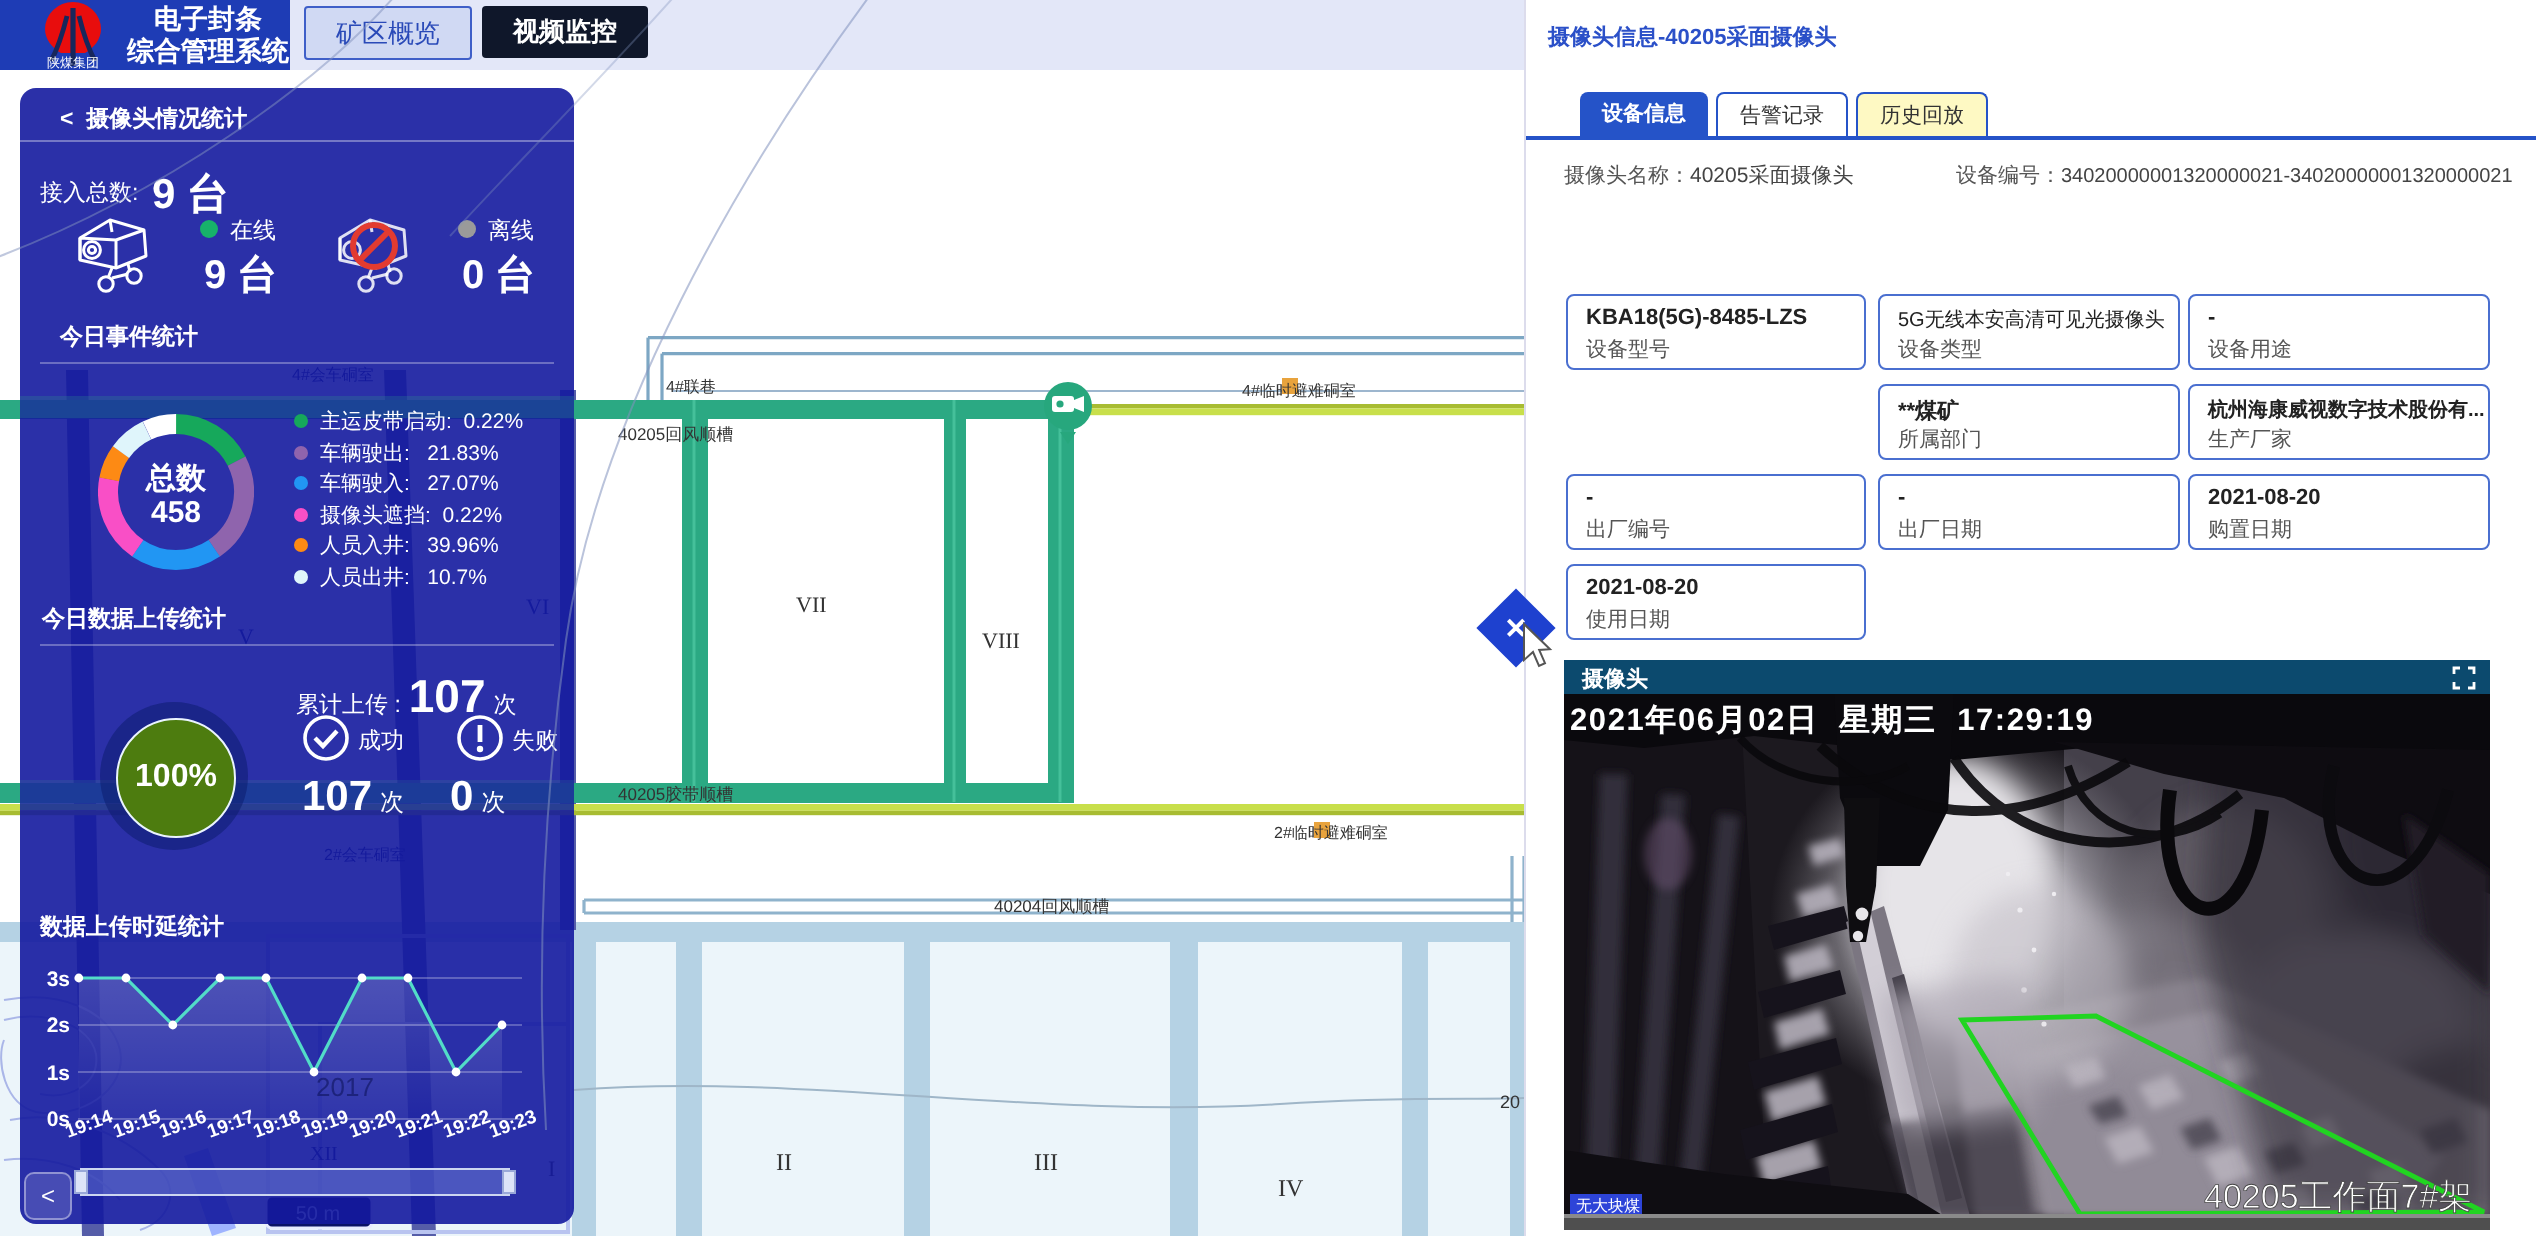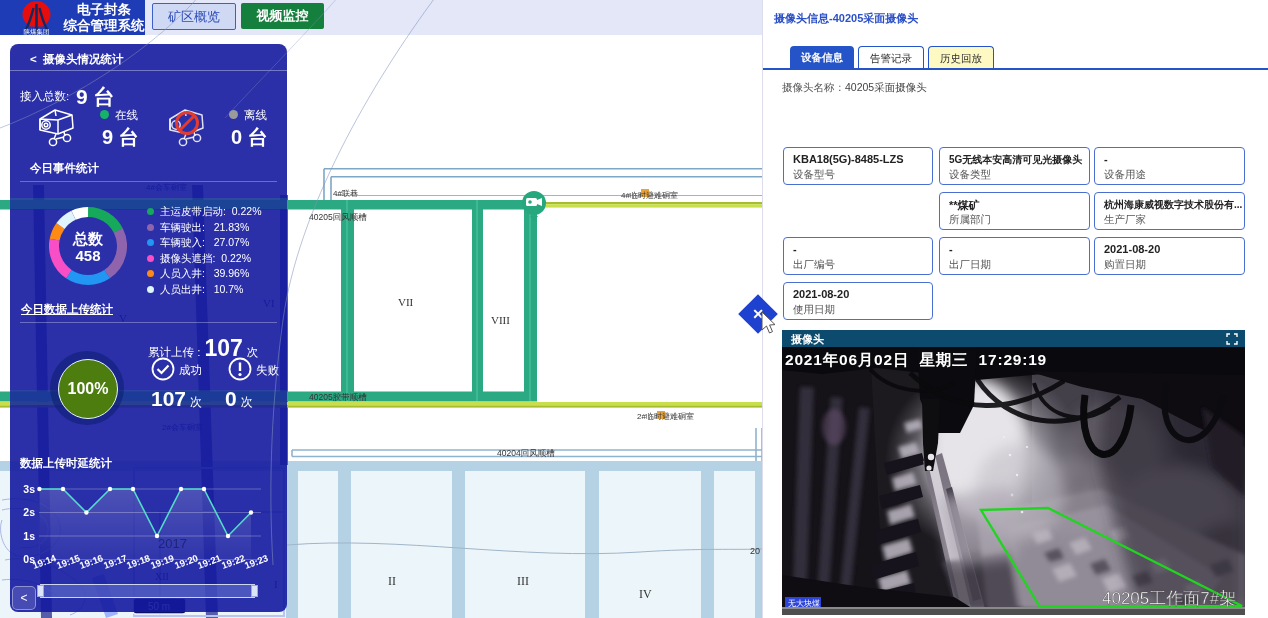--- a/index.html
+++ b/index.html
@@ -155,21 +155,21 @@
 <path d="M15.5,8 C 13.5,16 11,24 7.5,30.5" stroke-width="2.4"></path>
 <path d="M21.5,8 C 23.5,16 26,24 29.5,30.5" stroke-width="2.4"></path>
 </g>
 <text x="18.5" y="33.5" font-size="6.5" fill="#fff" text-anchor="middle">陕煤集团</text>
 </svg>
 
 <div class="abs" style="left:62px;top:2px;width:84px;color:#fff;font-size:13.5px;font-weight:bold;text-align:center;line-height:16px;">电子封条<br>综合管理系统</div>
 
 <div class="abs" style="left:152px;top:3px;width:82px;height:25px;background:rgba(204,214,242,0.85);border:1px solid #3f5fc8;border-radius:2px;color:#2a4ab8;font-size:13px;text-align:center;line-height:25px;">矿区概览</div>
 
-<div class="abs" style="left:241px;top:3px;width:83px;height:26px;background:#15803d;border-radius:2px;color:#fff;font-size:13px;font-weight:bold;text-align:center;line-height:26px;">视频监控</div>
+<div class="abs" style="left:241px;top:3px;width:83px;height:26px;background:#0f172a;border-radius:2px;color:#fff;font-size:13px;font-weight:bold;text-align:center;line-height:26px;">视频监控</div>
 
 <div class="abs" id="leftpanel" style="left:10px;top:44px;width:277px;height:568px;background:rgba(20,26,158,0.9);border-radius:8px;color:#fff;">
 
   <div class="abs" style="left:0;top:154px;width:277px;height:11px;background:rgba(47,169,132,0.22);"></div>
 
   <div class="abs" style="left:0;top:346px;width:277px;height:15px;background:rgba(60,160,130,0.16);"></div>
 
   <div class="abs" style="left:20px;top:8px;font-size:11.5px;font-weight:bold;">&lt;&nbsp;&nbsp;摄像头情况统计</div>
   <div class="abs" style="left:0;top:26px;width:277px;height:1px;background:rgba(255,255,255,0.35);"></div>
 
@@ -234,21 +234,21 @@
 
   <div class="abs" style="left:137px;top:160px;font-size:10.5px;line-height:15.5px;white-space:nowrap;">
   <div><span style="display:inline-block;width:7px;height:7px;border-radius:50%;background:#16a85b;margin-right:6px;"></span>主运皮带启动:&nbsp;&nbsp;0.22%</div>
   <div><span style="display:inline-block;width:7px;height:7px;border-radius:50%;background:#8f64ad;margin-right:6px;"></span>车辆驶出:&nbsp;&nbsp;&nbsp;21.83%</div>
   <div><span style="display:inline-block;width:7px;height:7px;border-radius:50%;background:#2196f3;margin-right:6px;"></span>车辆驶入:&nbsp;&nbsp;&nbsp;27.07%</div>
   <div><span style="display:inline-block;width:7px;height:7px;border-radius:50%;background:#f94fc6;margin-right:6px;"></span>摄像头遮挡:&nbsp;&nbsp;0.22%</div>
   <div><span style="display:inline-block;width:7px;height:7px;border-radius:50%;background:#fd8a14;margin-right:6px;"></span>人员入井:&nbsp;&nbsp;&nbsp;39.96%</div>
   <div><span style="display:inline-block;width:7px;height:7px;border-radius:50%;background:#dff5fb;margin-right:6px;"></span>人员出井:&nbsp;&nbsp;&nbsp;10.7%</div>
   </div>
 
-  <div class="abs" style="left:11px;top:258px;font-size:11.5px;font-weight:bold;text-decoration:underline;">今日数据上传统计</div>
+  <div class="abs" style="left:11px;top:258px;font-size:11.5px;font-weight:bold;">今日数据上传统计</div>
   <div class="abs" style="left:10px;top:278px;width:257px;height:1px;background:rgba(255,255,255,0.3);"></div>
 
   <div class="abs" style="left:40px;top:307px;width:74px;height:74px;border-radius:50%;background:rgba(10,26,105,0.5);"></div>
   <div class="abs" style="left:48px;top:315px;width:58px;height:58px;border-radius:50%;background:#4d7c0f;border:1.5px solid #eaf4ff;color:#fff;font-size:16px;font-weight:bold;text-align:center;line-height:58px;">100%</div>
 
   <div class="abs" style="left:138px;top:291px;font-size:11.5px;">累计上传 :<span style="font-size:23px;font-weight:bold;margin:0 4px;">107</span>次</div>
 
   <svg class="abs" style="left:141px;top:313px" width="24" height="24" viewBox="0 0 24 24">
   <circle cx="12" cy="12" r="10.5" fill="none" stroke="#fff" stroke-width="1.8"></circle>
   <path d="M6.5,12 L10.5,16 L17.5,8.5" fill="none" stroke="#fff" stroke-width="2.2"></path>
@@ -331,29 +331,30 @@
   <div class="abs" style="left:27px;top:46px;width:64px;height:22px;background:#2553c8;border-radius:4px 4px 0 0;color:#fff;font-size:10.5px;font-weight:bold;text-align:center;line-height:22px;">设备信息</div>
 
   <div class="abs" style="left:95px;top:46px;width:64px;height:22px;background:#fff;border:1px solid #2553c8;border-bottom:none;border-radius:4px 4px 0 0;color:#333;font-size:10.5px;text-align:center;line-height:22px;">告警记录</div>
 
   <div class="abs" style="left:165px;top:46px;width:64px;height:22px;background:#fef9c3;border:1px solid #2553c8;border-bottom:none;border-radius:4px 4px 0 0;color:#333;font-size:10.5px;text-align:center;line-height:22px;">历史回放</div>
 
   <div class="abs" style="left:0;top:68px;width:506px;height:2px;background:#2553c8;"></div>
 
   <div class="abs" style="left:19px;top:81px;font-size:10.5px;color:#555;">摄像头名称：<span style="color:#444;font-size:10.5px;">40205采面摄像头</span></div>
 
+  <div class="abs" style="left:215px;top:81px;font-size:10.5px;color:#555;white-space:nowrap;">设备编号：<span style="color:#444;font-size:10px;">34020000001320000021-34020000001320000021</span></div>
 
 
   <div class="abs" style="left:20px;top:147px;width:148px;height:36px;border:1px solid #4a6fd0;border-radius:4px;">
     <div class="abs" style="left:9px;top:5px;font-size:11px;font-weight:bold;color:#222;">KBA18(5G)-8485-LZS</div>
     <div class="abs" style="left:9px;top:20px;font-size:10.5px;color:#555;">设备型号</div>
   </div>
 
   <div class="abs" style="left:176px;top:147px;width:149px;height:36px;border:1px solid #4a6fd0;border-radius:4px;">
-    <div class="abs" style="left:9px;top:5px;font-size:10px;font-weight:bold;color:#222;white-space:nowrap;">5G无线本安高清可见光摄像头</div>
+    <div class="abs" style="left:9px;top:5px;font-size:10px;font-weight:normal;color:#222;white-space:nowrap;">5G无线本安高清可见光摄像头</div>
     <div class="abs" style="left:9px;top:20px;font-size:10.5px;color:#555;">设备类型</div>
   </div>
 
   <div class="abs" style="left:331px;top:147px;width:149px;height:36px;border:1px solid #4a6fd0;border-radius:4px;">
     <div class="abs" style="left:9px;top:5px;font-size:11px;font-weight:bold;color:#222;">-</div>
     <div class="abs" style="left:9px;top:20px;font-size:10.5px;color:#555;">设备用途</div>
   </div>
 
 
   <div class="abs" style="left:331px;top:192px;width:149px;height:36px;border:1px solid #4a6fd0;border-radius:4px;">

